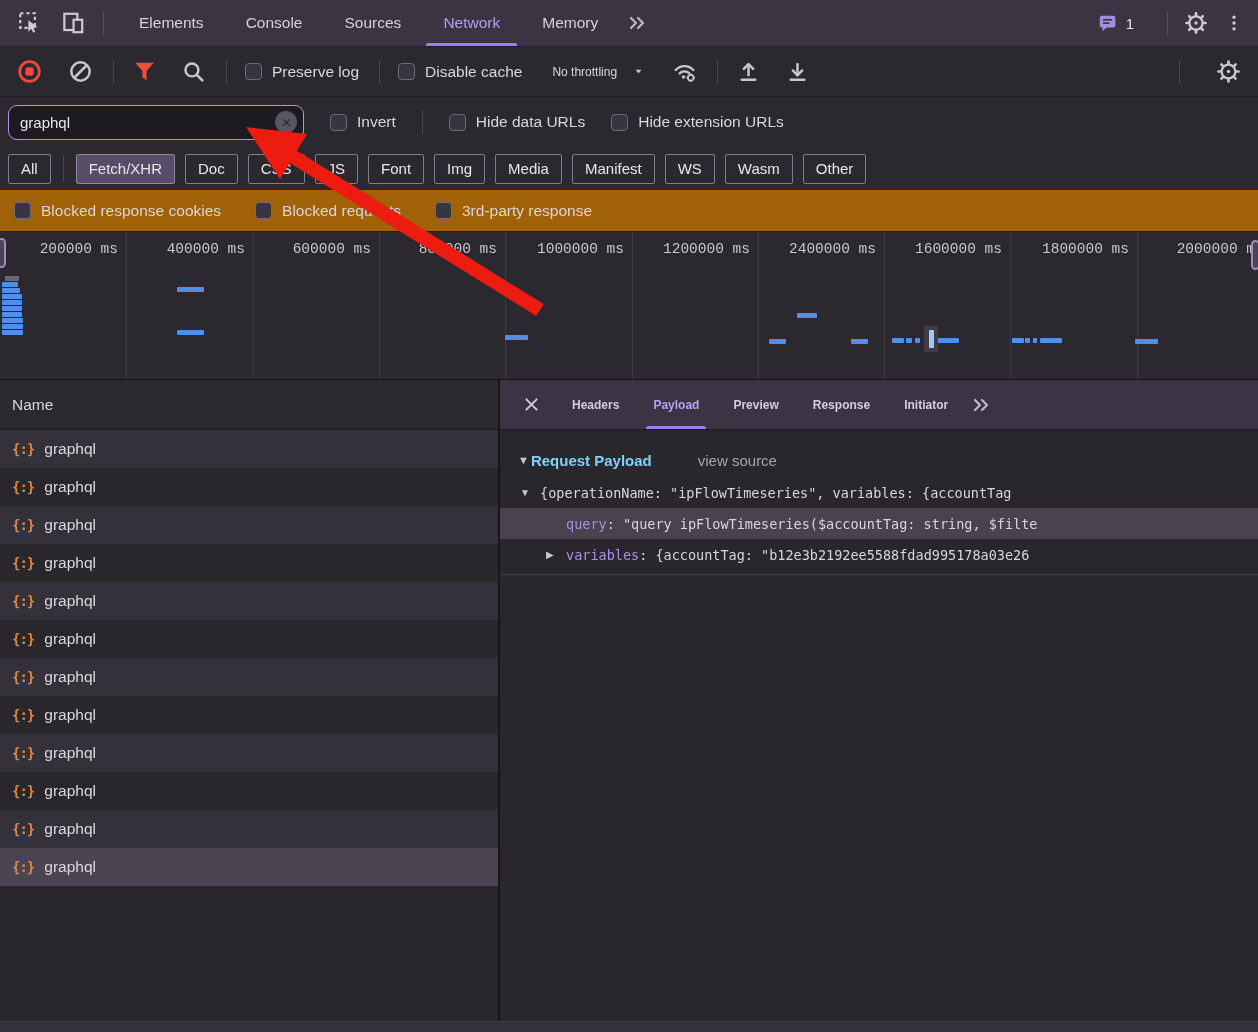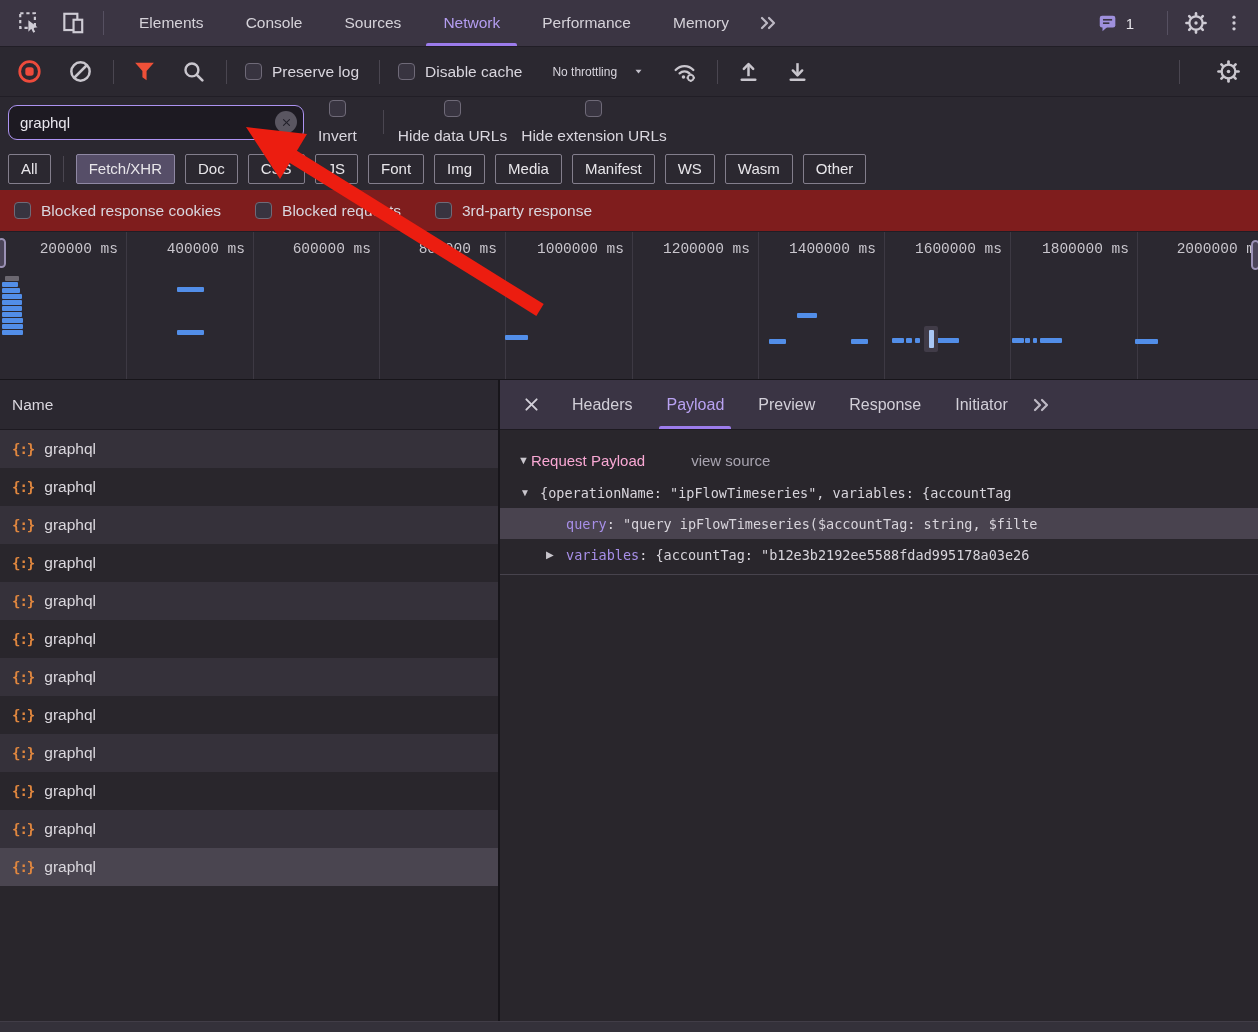--- a/index.html
+++ b/index.html
@@ -75,40 +75,40 @@
   .filter-input {
     width:100%; height:100%; background:transparent; border:none; outline:none;
     color:#e8e6ec; font-size:15px; font-family:"Liberation Sans",sans-serif; padding:0 34px 0 11px;
   }
   .filter-clear {
     position:absolute; right:6px; top:50%; transform:translateY(-50%);
     width:22px; height:22px; border-radius:50%; background:#5a5661;
     display:flex; align-items:center; justify-content:center; color:#22202a;
   }
   .filter-clear .icon { width:11px; height:11px; }
-  .filterrow .cb-item { margin-left:14px;flex-direction:column; }
+  .filterrow .cb-item { margin-left:26px; }
   .filterrow .vsep { margin-left:26px; }
 
   
   .chiprow {
     position:absolute; left:0; top:147px; width:1258px; height:43px;
     background:#2b2830; display:flex; align-items:center; gap:10px; padding-left:8px;
   }
   .chip {
     height:30px; display:flex; align-items:center; padding:6px 12px;
     border:1.3px solid #837e8c; border-radius:2px; font-size:15px; color:#e8e6ea;
     background:transparent; white-space:nowrap;
   }
   .chip.active { background:#564e68; border-color:#8f88a3; }
   .chiprow .vsep { height:26px; margin:0 2px; }
 
   
   .blockedrow {
     position:absolute; left:0; top:190px; width:1258px; height:42px;
-    background:#7f1d1d; border-bottom:1px solid #201d25;
+    background:#a16207; border-bottom:1px solid #201d25;
     display:flex; align-items:center; gap:34px; padding-left:14px;
   }
 
   
   .timeline {
     position:absolute; left:0; top:232px; width:1258px; height:148px;
     background:#2b2830; border-bottom:1px solid #17151a; overflow:hidden;font-family:Liberation Mono, monospace;
   }
   .gline { position:absolute; top:0; bottom:0; width:1px; background:#3d3943; }
   .tick { position:absolute; top:9px; height:22px; width:118px; text-align:right; font-size:14.5px; color:#c9c6cd; }
@@ -130,29 +130,29 @@
   .req-row.even { background:#29262c; }
   .req-row.selected { background:#4a4550; }
   .req-icon { font-family:"DejaVu Sans Mono", monospace; font-size:14px; font-weight:bold; color:#e0873f; letter-spacing:-1px; }
 
   .right-panel { flex:1; background:#29262c; display:flex; flex-direction:column; overflow:hidden; }
   .dtabs {
     height:50px; flex:none; background:#3a3444; border-bottom:1px solid #1d1a21;
     display:flex; align-items:stretch;
   }
   .dtabs .close-btn { align-self:center; width:19px; height:19px; margin:0 14px 0 22px; color:#d2cfd8; }
-  .dtab { position:relative; display:flex; align-items:center; padding:0 17px; font-size:16px; color:#d2cfd8; }
+  .dtab { position:relative; display:flex; align-items:center; padding:0 17px; font-size:12px; color:#d2cfd8;font-weight:bold; }
   .dtab.active { color:#b9a2f2; }
   .dtab.active::after { content:""; position:absolute; left:10px; right:10px; bottom:0; height:3px; background:#9c7cec; border-radius:2px 2px 0 0; }
   .dtab-more { align-self:center; width:24px; height:24px; margin-left:4px; color:#bdb9c4; }
 
   .payload { padding-top:13px; }
   .payload-head { display:flex; align-items:center; padding-left:18px; height:34px; }
   .payload-head .tri { font-size:11px; color:#c9c6cd; margin-right:2px; }
-  .payload-title { font-size:15px; font-weight:normal; color:#f9a8d4; }
+  .payload-title { font-size:15px; font-weight:bold; color:#7dd3fc; }
   .view-source { font-size:15px; color:#a8a4b0; margin-left:46px; }
   .ptree { border-bottom:1px solid #47434d; padding-bottom:4px; }
   .pline {
     height:31px; display:flex; align-items:center; white-space:pre; overflow:hidden;
     font-family:"DejaVu Sans Mono", monospace; font-size:13.5px; color:#d8d5dc;
   }
   .pline.d1 { padding-left:20px; }
   .pline.d2 { padding-left:46px; }
   .pline.hl { background:#49434f; }
   .pline .arrow { display:inline-block; width:20px; flex:none; font-size:10px; color:#c9c6cd; font-family:"Liberation Sans",sans-serif; }
@@ -261,21 +261,20 @@
         <svg>
           <use href="#i-devices"></use>
         </svg>
       </span>
     <span class="vsep"></span>
     <div class="tabs">
         <div class="tab">Elements</div>
         <div class="tab">Console</div>
         <div class="tab">Sources</div>
         <div class="tab active">Network</div>
-        <div class="tab">Performance</div>
         <div class="tab">Memory</div>
       </div>
     <span class="icon tab-more">
         <svg>
           <use href="#i-chevrons"></use>
         </svg>
       </span>
     <div class="tabbar-right">
       <span class="bubble-wrap">
         <span class="icon">
@@ -430,21 +429,21 @@
       <div class="gline" style="left: 758px;"></div>
       <div class="gline" style="left: 884px;"></div>
       <div class="gline" style="left: 1010px;"></div>
       <div class="gline" style="left: 1137px;"></div>
       <div class="tick" style="left: 0px;">200000 ms</div>
       <div class="tick" style="left: 127px;">400000 ms</div>
       <div class="tick" style="left: 253px;">600000 ms</div>
       <div class="tick" style="left: 379px;">800000 ms</div>
       <div class="tick" style="left: 506px;">1000000 ms</div>
       <div class="tick" style="left: 632px;">1200000 ms</div>
-      <div class="tick" style="left: 758px;">1400000 ms</div>
+      <div class="tick" style="left: 758px;">2400000 ms</div>
       <div class="tick" style="left: 884px;">1600000 ms</div>
       <div class="tick" style="left: 1011px;">1800000 ms</div>
       <div class="tick" style="left: 1137px;">2000000 m</div>
       <div class="bar gray" style="left: 5px; top: 44px; width: 14px;"></div>
       <div class="bar" style="left: 2px; top: 50px; width: 16px;"></div>
       <div class="bar" style="left: 2px; top: 56px; width: 18px;"></div>
       <div class="bar" style="left: 2px; top: 62px; width: 20px;"></div>
       <div class="bar" style="left: 2px; top: 68px; width: 20px;"></div>
       <div class="bar" style="left: 2px; top: 74px; width: 20px;"></div>
       <div class="bar" style="left: 2px; top: 80px; width: 20px;"></div>

